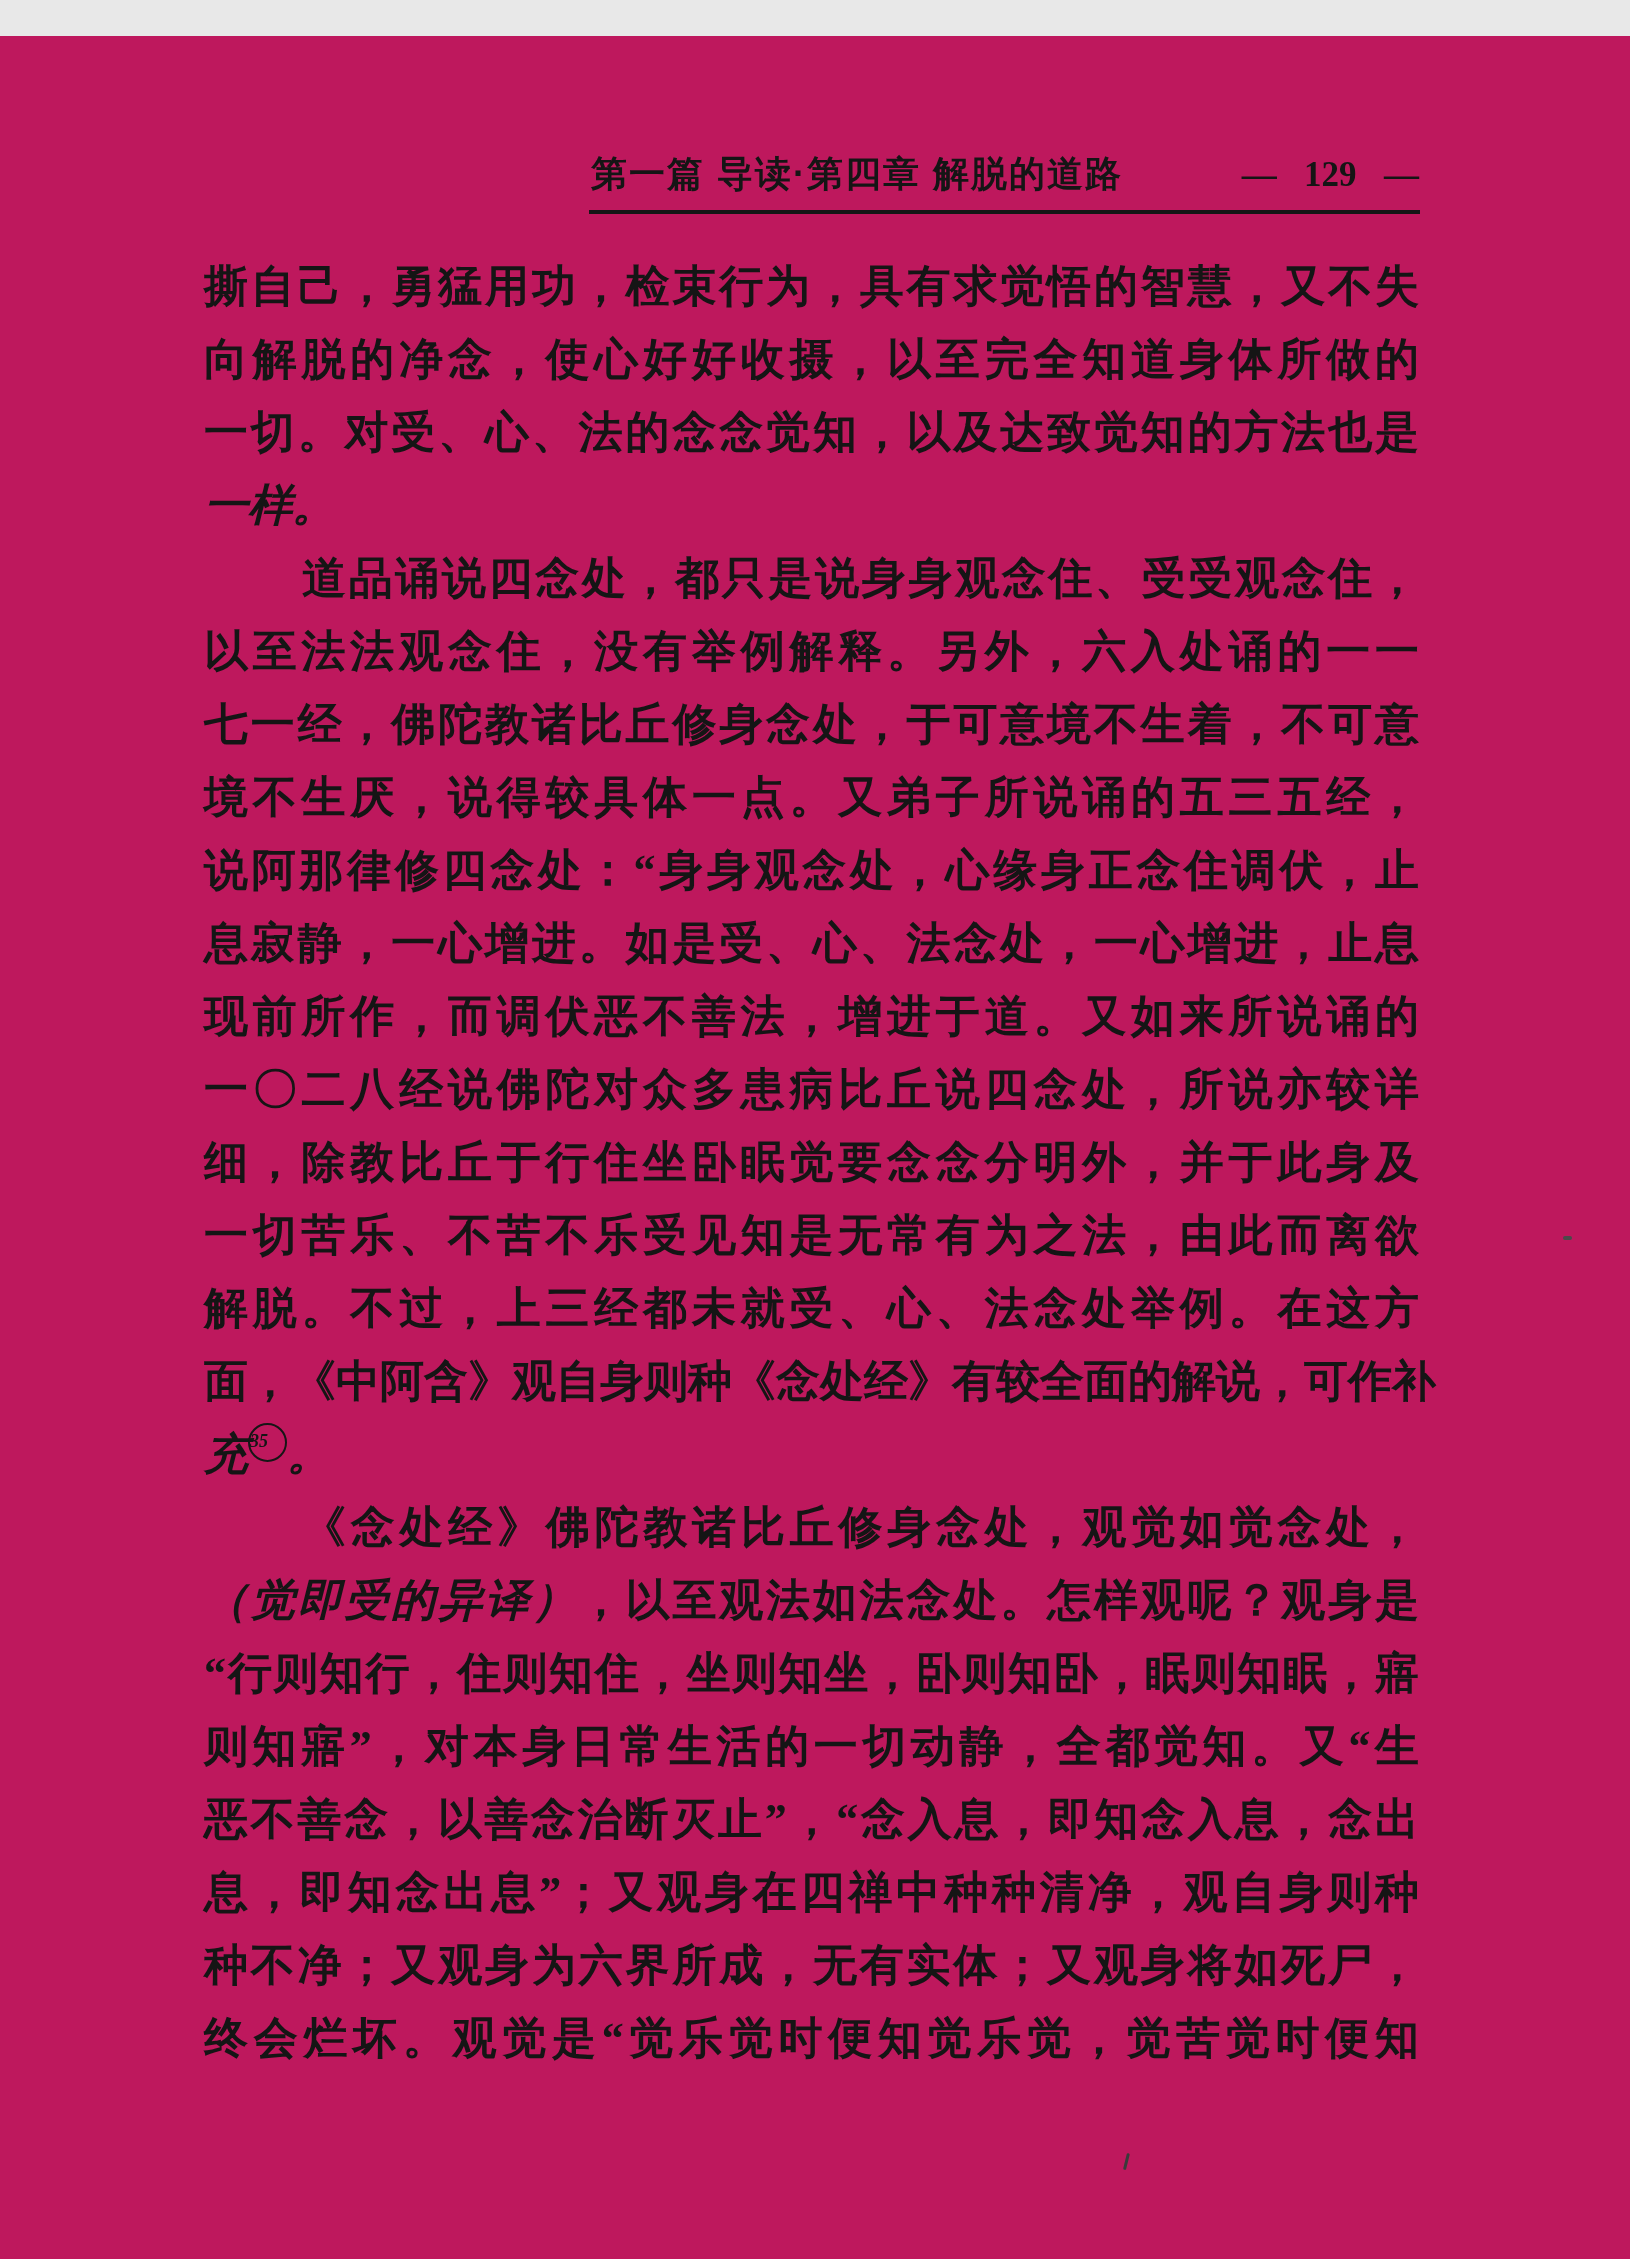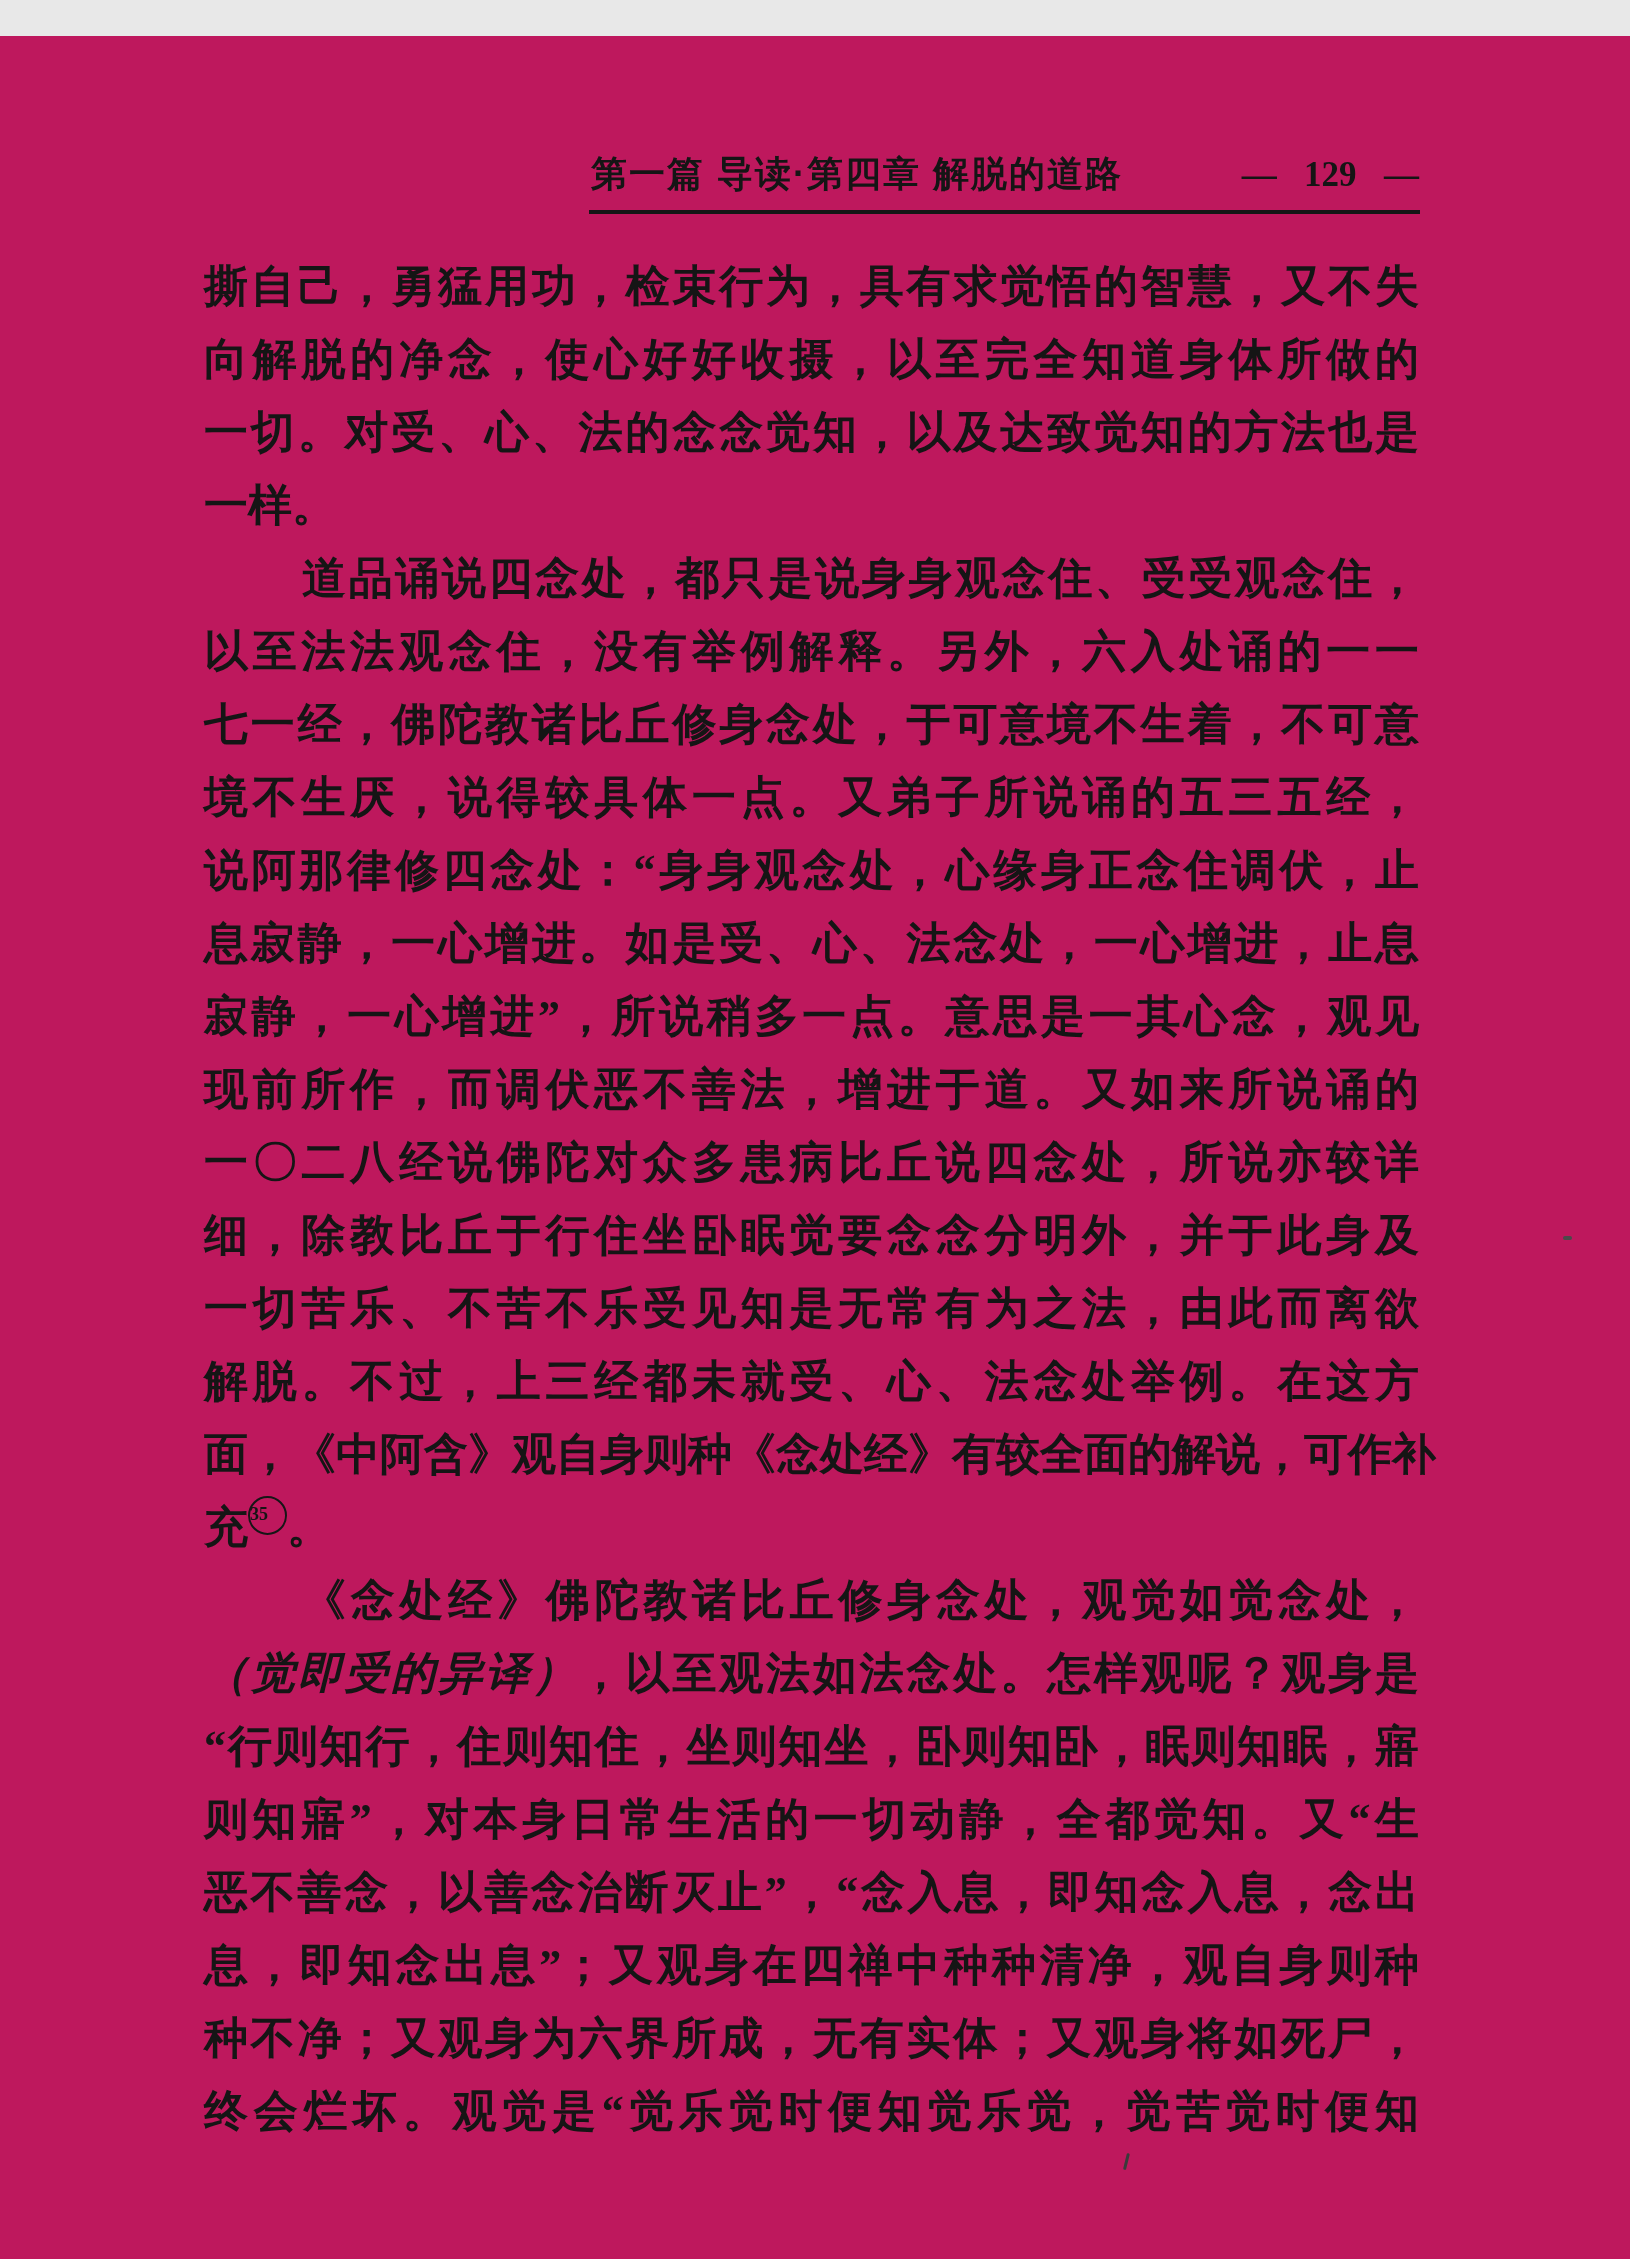--- a/index.html
+++ b/index.html
@@ -44,20 +44,21 @@
     letter-spacing:0;
   }
   .line{white-space:nowrap;}
   .line.fill{
     text-align:justify;
     text-align-last:justify;
   }
   .line.left{
     text-align:left;
     text-align-last:left;
+    font-style:italic;
   }
   .line.indent{text-indent:98px;}
   .kai{
     font-style:italic;
     font-weight:700;
   }
   .fn{
     display:inline-block;
     box-sizing:border-box;
     width:39px;height:39px;
@@ -103,21 +104,20 @@
       <div class="line fill"><span class="n">撕自己，勇猛用功，检束行为，具有求觉悟的智慧，又不失</span></div>
       <div class="line fill"><span class="n">向解脱的净念，使心好好收摄，以至完全知道身体所做的</span></div>
       <div class="line fill"><span class="n">一切。对受、心、法的念念觉知，以及达致觉知的方法也是</span></div>
       <div class="line left"><span class="n">一样。</span></div>
       <div class="line fill indent"><span class="n">道品诵说四念处，都只是说身身观念住、受受观念住，</span></div>
       <div class="line fill"><span class="n">以至法法观念住，没有举例解释。另外，六入处诵的一一</span></div>
       <div class="line fill"><span class="n">七一经，佛陀教诸比丘修身念处，于可意境不生着，不可意</span></div>
       <div class="line fill"><span class="n">境不生厌，说得较具体一点。又弟子所说诵的五三五经，</span></div>
       <div class="line fill"><span class="n">说阿那律修四念处：“身身观念处，心缘身正念住调伏，止</span></div>
       <div class="line fill"><span class="n">息寂静，一心增进。如是受、心、法念处，一心增进，止息</span></div>
-      <div class="line fill"><span class="n">寂静，一心增进”，所说稍多一点。意思是一其心念，观见</span></div>
       <div class="line fill"><span class="n">现前所作，而调伏恶不善法，增进于道。又如来所说诵的</span></div>
       <div class="line fill"><span class="n">一〇二八经说佛陀对众多患病比丘说四念处，所说亦较详</span></div>
       <div class="line fill"><span class="n">细，除教比丘于行住坐卧眠觉要念念分明外，并于此身及</span></div>
       <div class="line fill"><span class="n">一切苦乐、不苦不乐受见知是无常有为之法，由此而离欲</span></div>
       <div class="line fill"><span class="n">解脱。不过，上三经都未就受、心、法念处举例。在这方</span></div>
       <div class="line fill"><span class="n">面，《中阿含》观自身则种《念处经》有较全面的解说，可作补</span></div>
       <div class="line left"><span class="n">充</span><span class="fn">35</span><span class="n">。</span></div>
       <div class="line fill indent"><span class="n">《念处经》佛陀教诸比丘修身念处，观觉如觉念处，</span></div>
       <div class="line fill"><span class="kai">（觉即受的异译）</span><span class="n">，以至观法如法念处。怎样观呢？观身是</span></div>
       <div class="line fill"><span class="n">“行则知行，住则知住，坐则知坐，卧则知卧，眠则知眠，寤</span></div>

